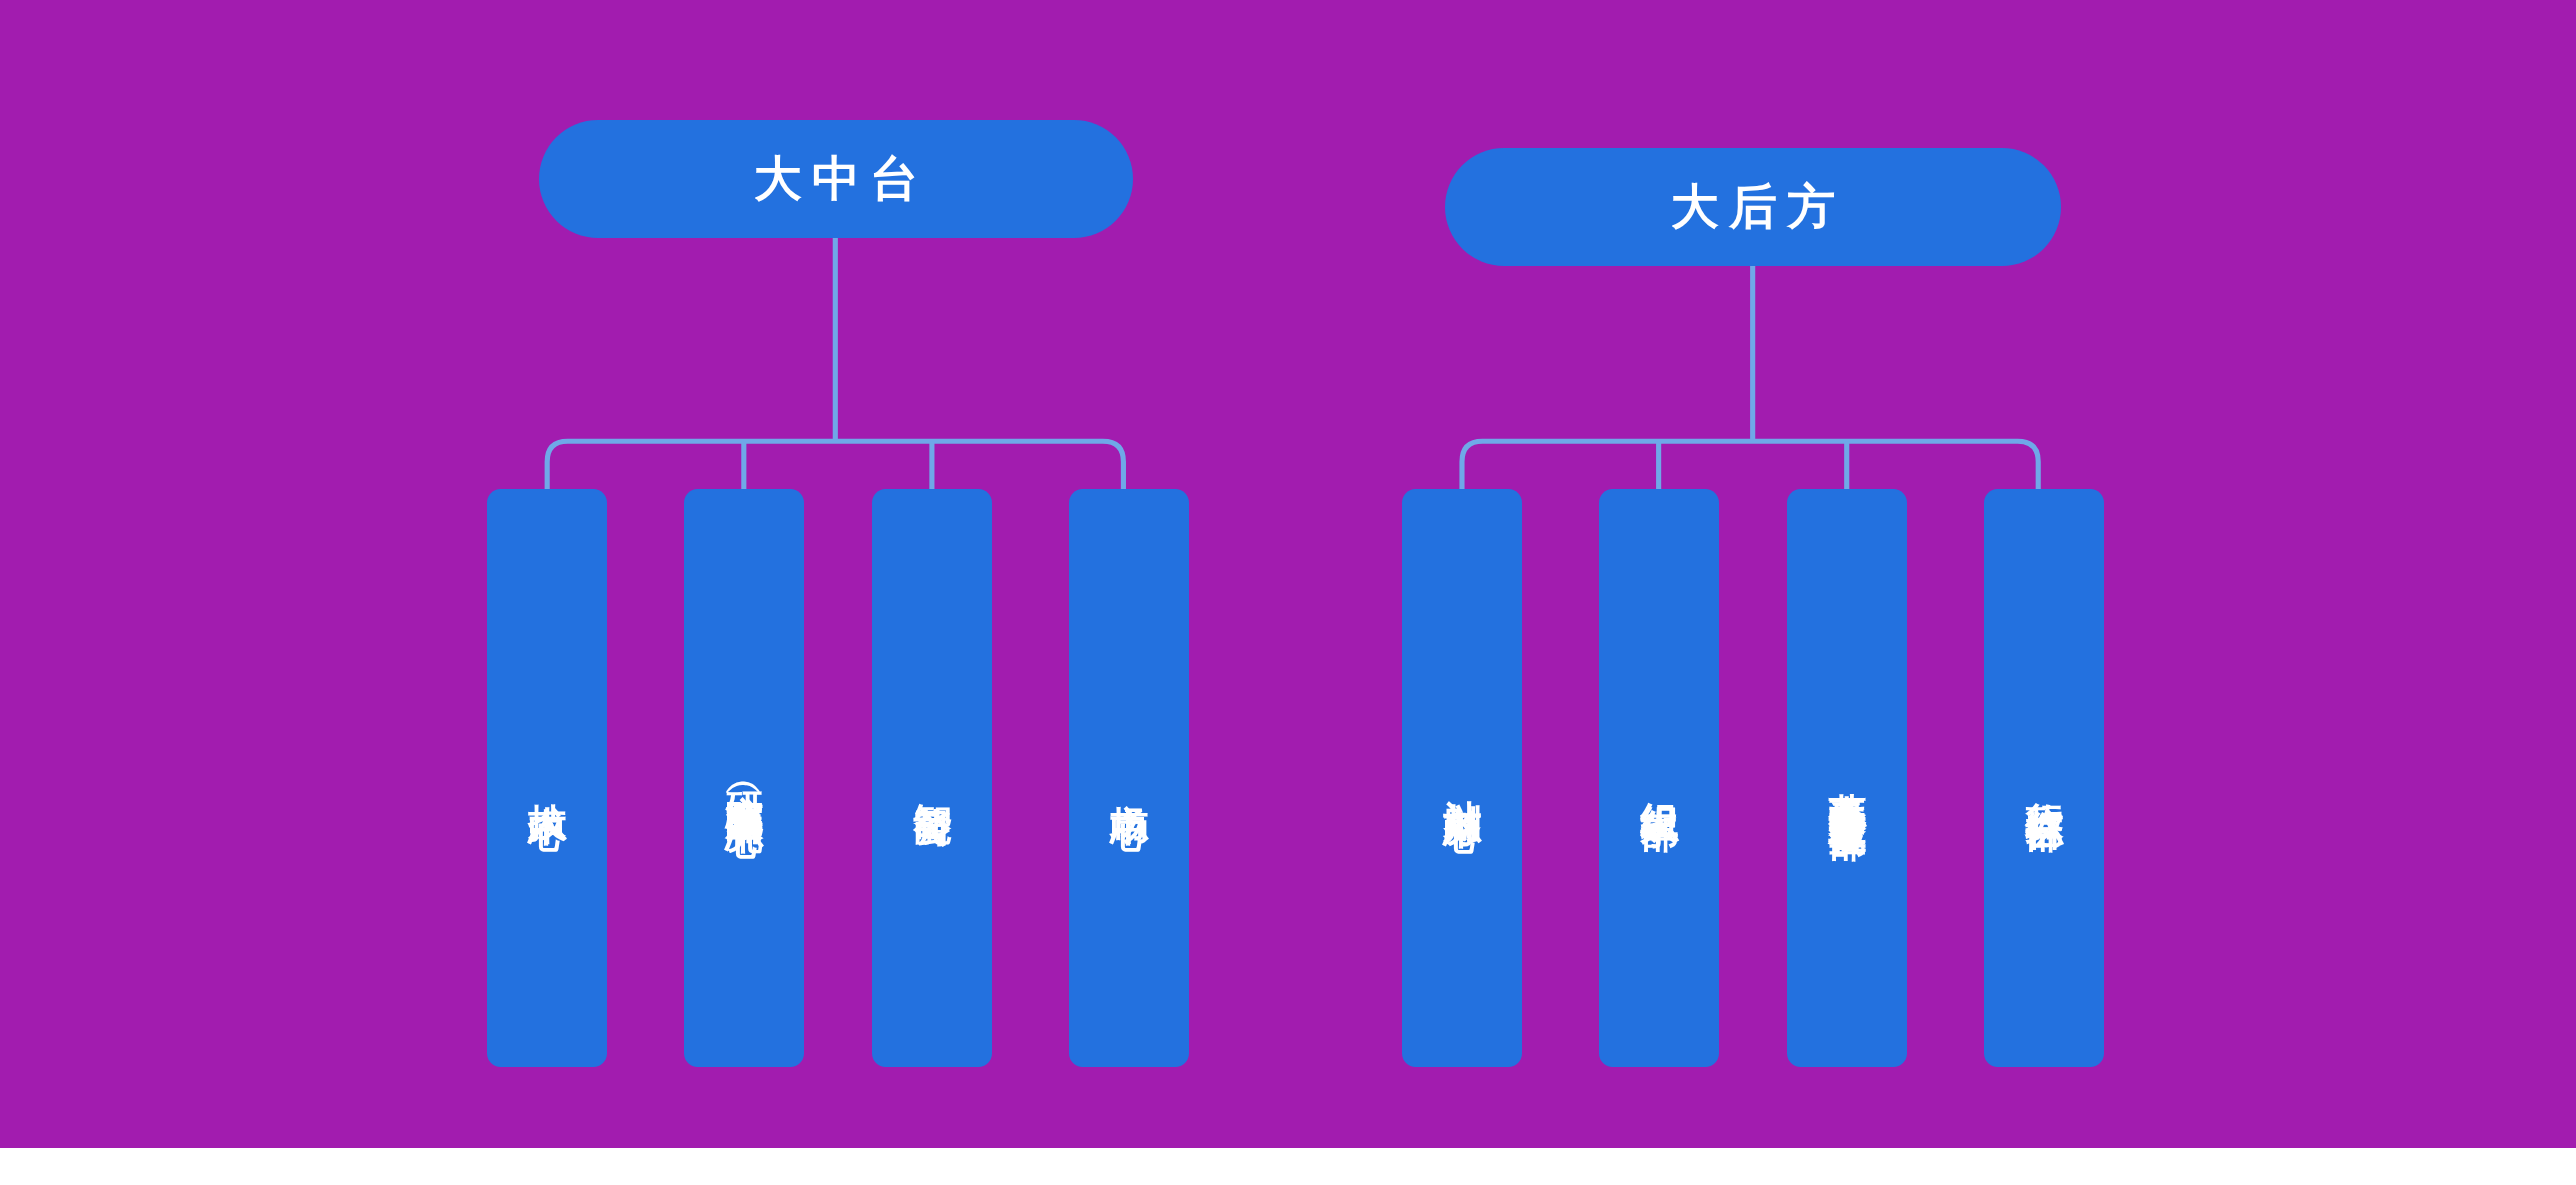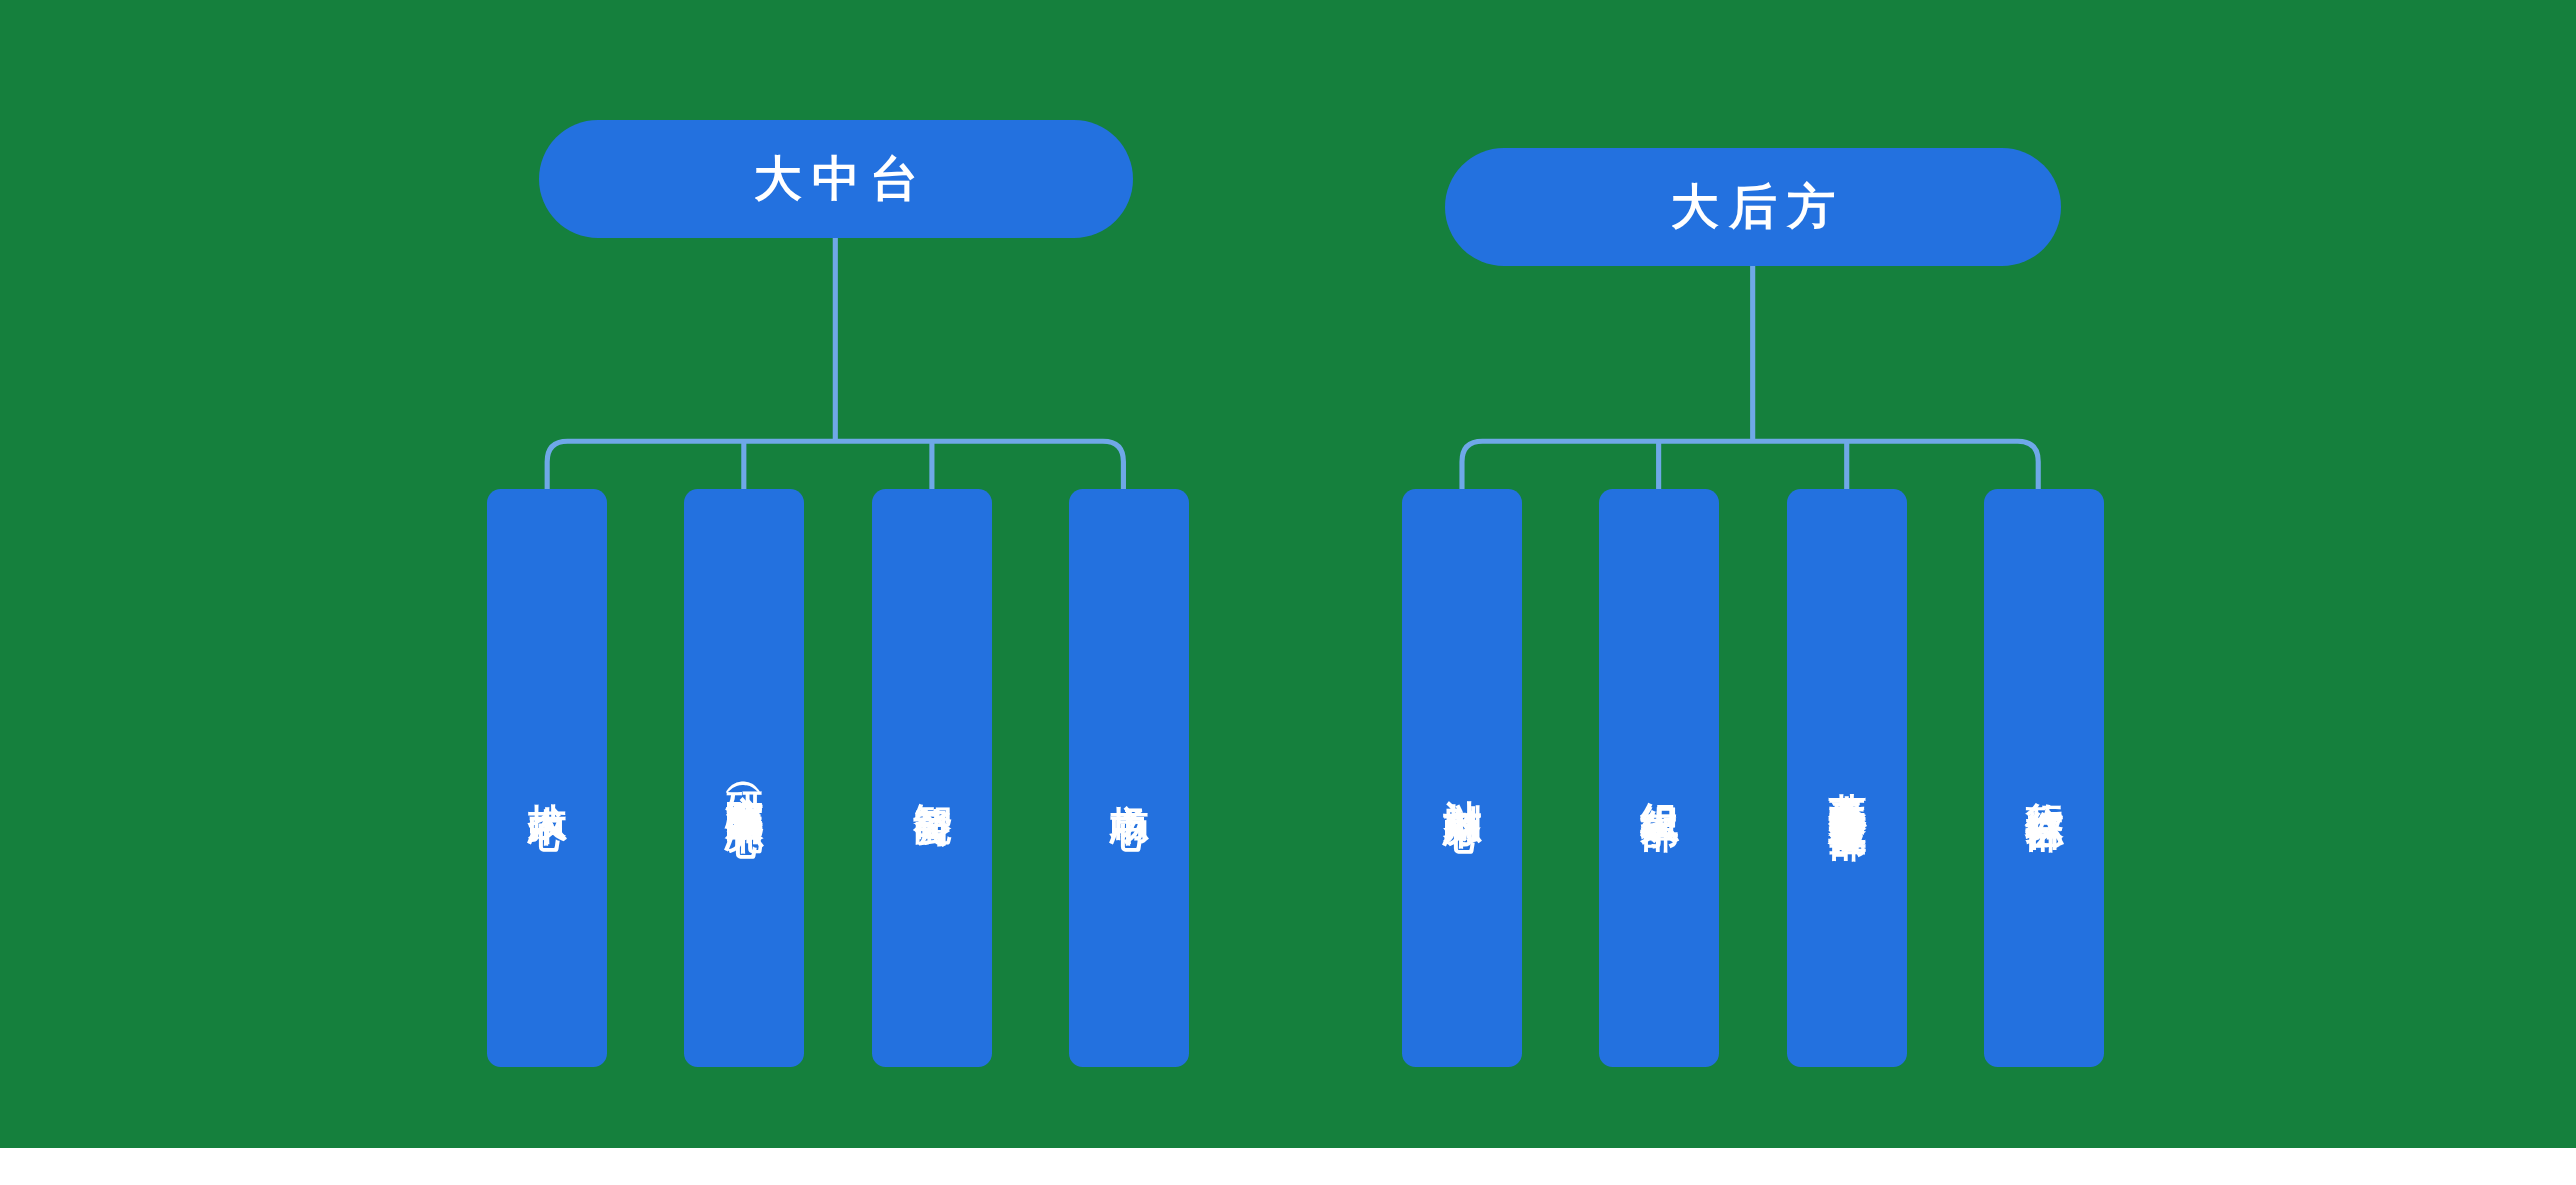--- a/index.html
+++ b/index.html
@@ -10,21 +10,21 @@
   body {
     width: 2576px;
     height: 1186px;
     font-family: "Liberation Sans", "DejaVu Sans", sans-serif;
     overflow: hidden;
   }
   #org-chart {
     position: relative;
     width: 2576px;
     height: 1148px;
-    background: #15803d;
+    background: #a21caf;
   }
 
   
   .connector-layer {
     position: absolute;
     left: 0;
     top: 0;
     width: 2576px;
     height: 1186px;
     pointer-events: none;

